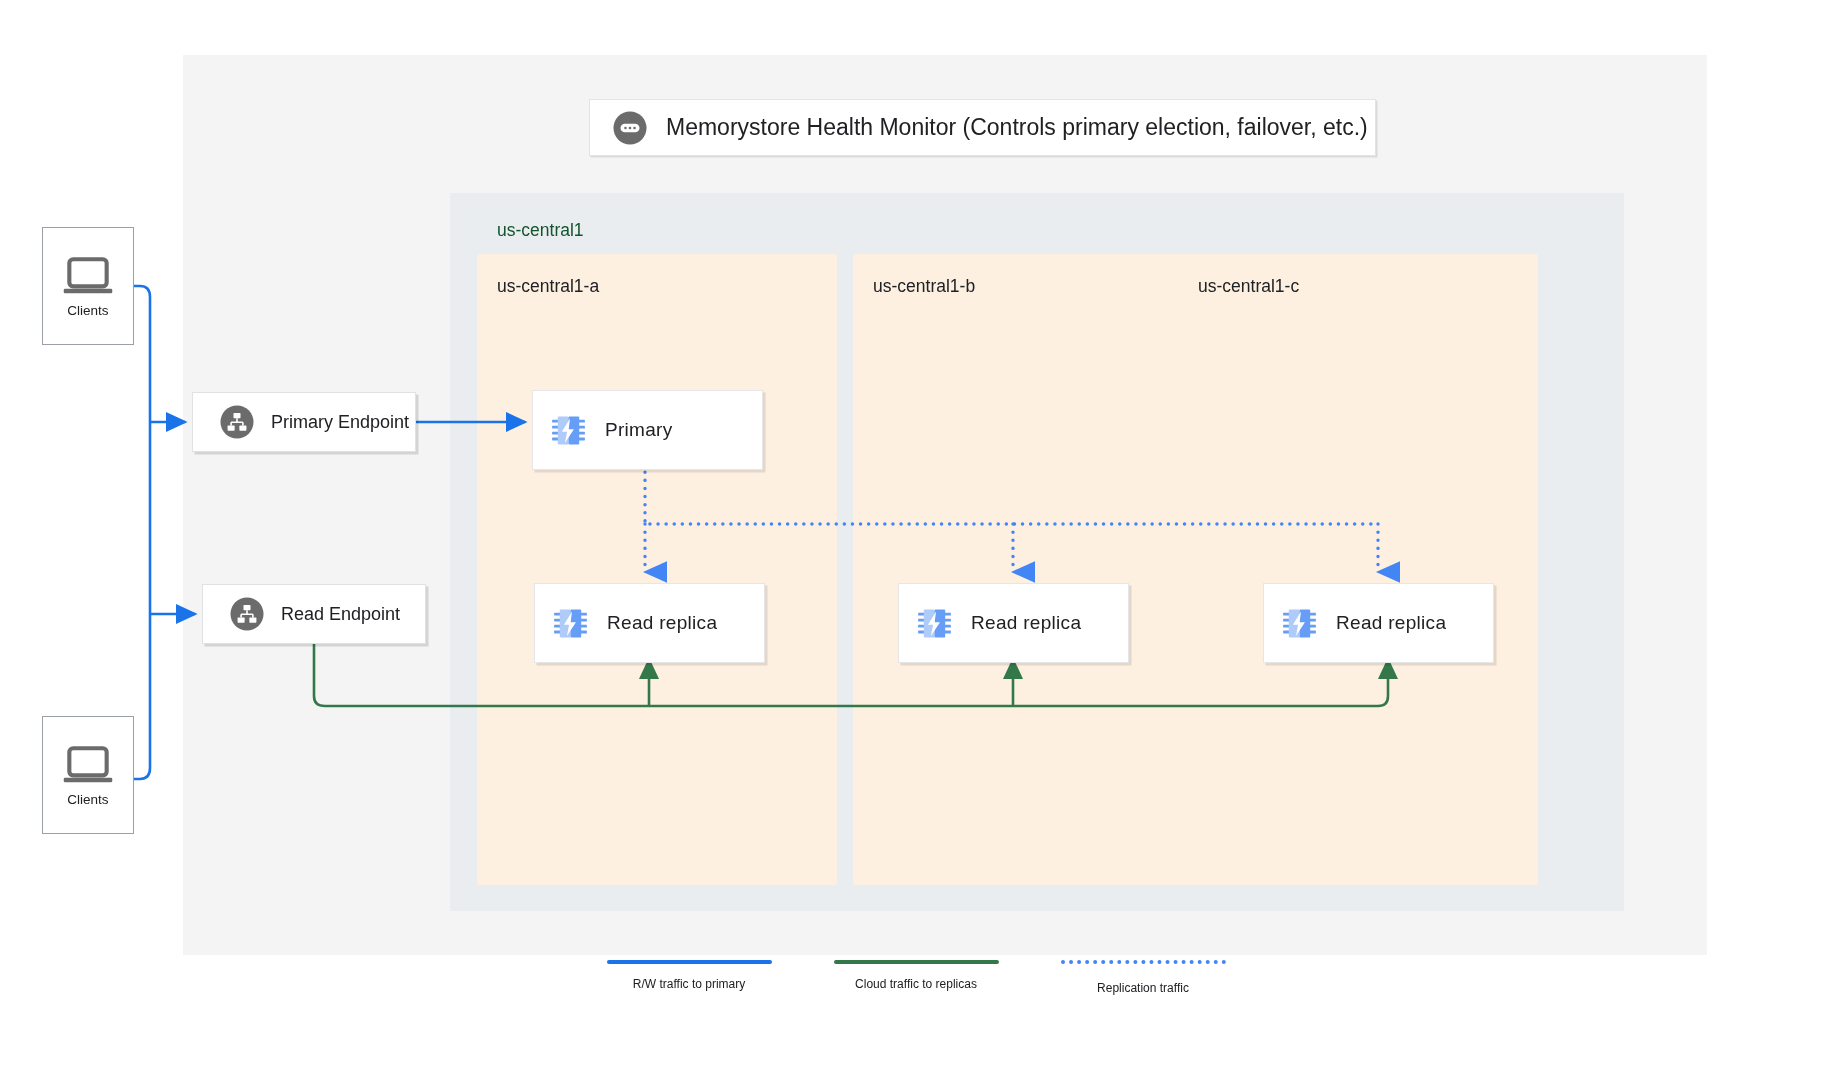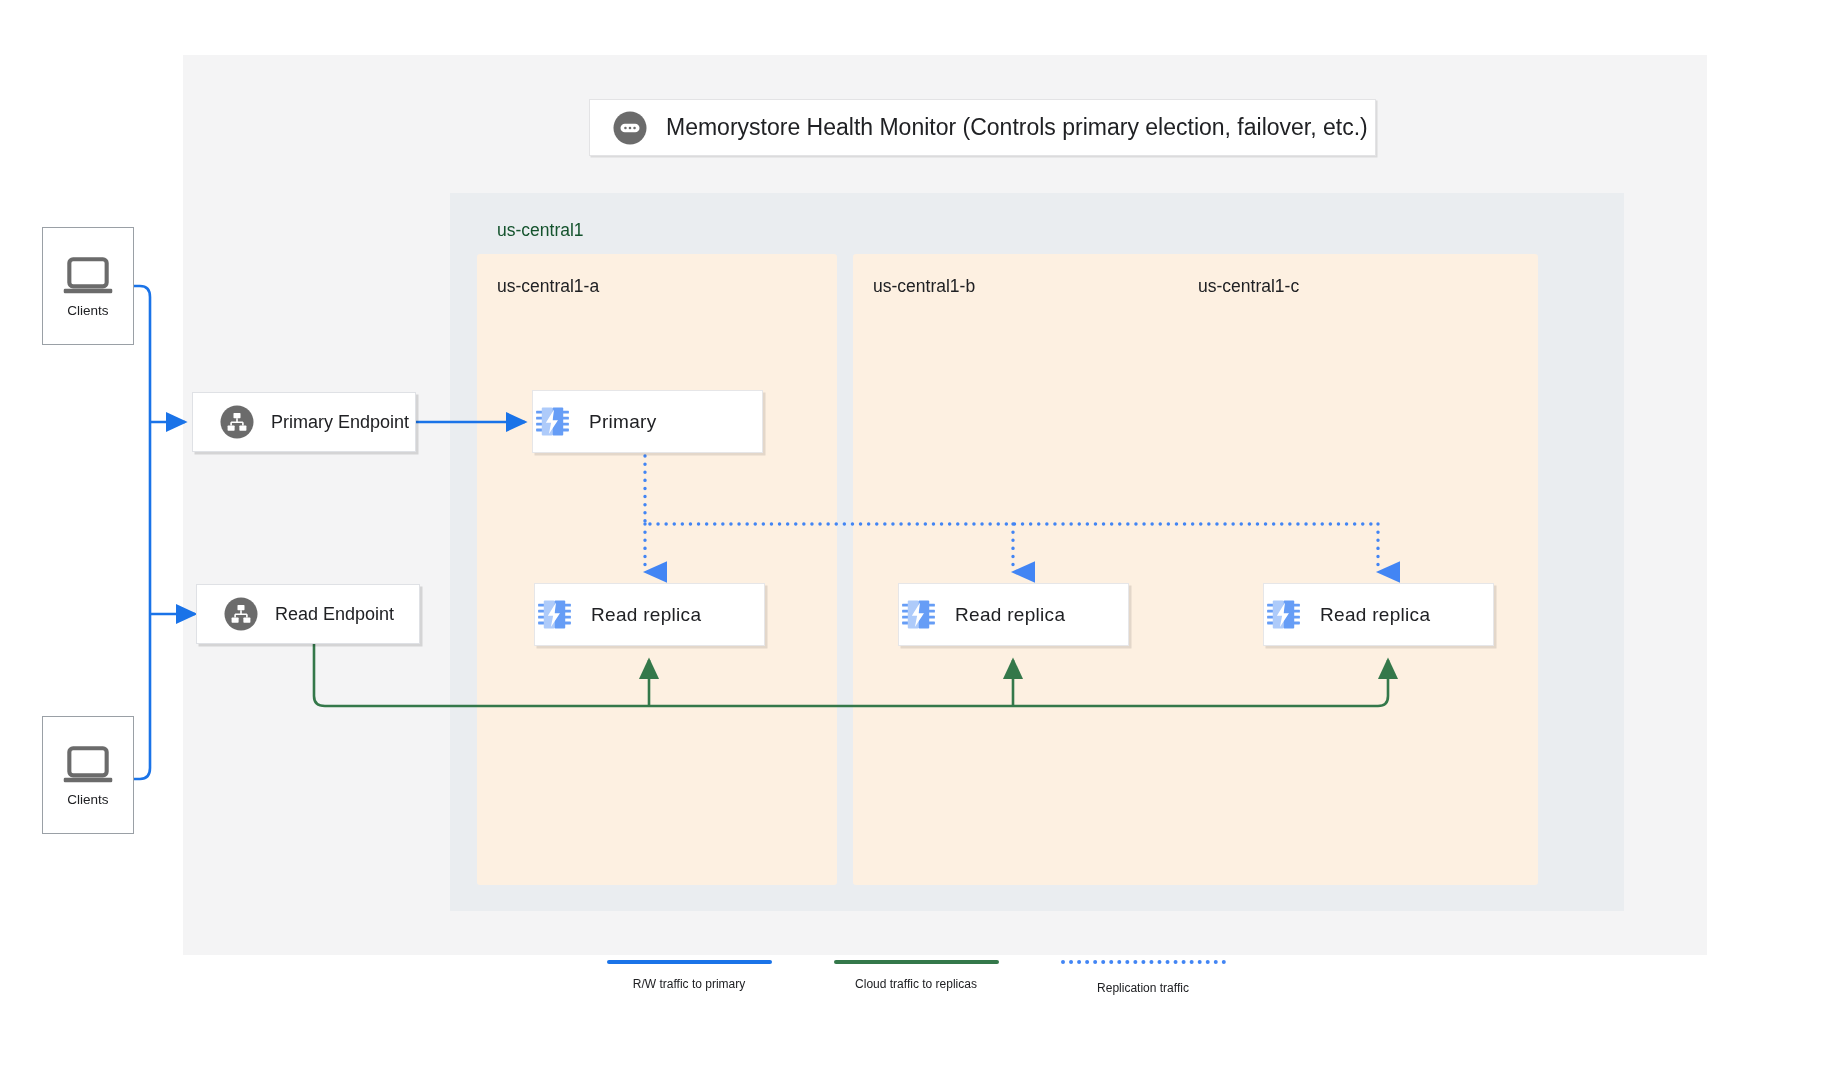--- a/index.html
+++ b/index.html
@@ -161,32 +161,33 @@
     gap: 15px;
     box-sizing: border-box;
     z-index: 6;
   }
   .endpoint .ep-label {
     font-size: 18px;
     color: #202124;
     white-space: nowrap;
   }
   .endpoint-primary { left: 192px; top: 392px; width: 224px; }
-  .endpoint-read    { left: 196px; top: 584px; width: 224px; }
+  .endpoint-read    { left: 202px; top: 584px; width: 224px; }
   .endpoint-icon { width: 38px; height: 38px; display: block; flex: none; }
 
   
   .node {
     position: absolute;
-    height: 63px;
+    height: 80px;
     background: #ffffff;
     border: 1px solid #e6e6e8;
     box-shadow: 2.5px 2.5px 0 rgba(0,0,0,0.10);
     display: flex;
     align-items: center;
+    padding-left: 16px;
     gap: 17px;
     box-sizing: border-box;
     z-index: 6;
   }
   .node .node-label {
     font-size: 19px;
     color: #202124;
     letter-spacing: 0.3px;
     white-space: nowrap;
   }

